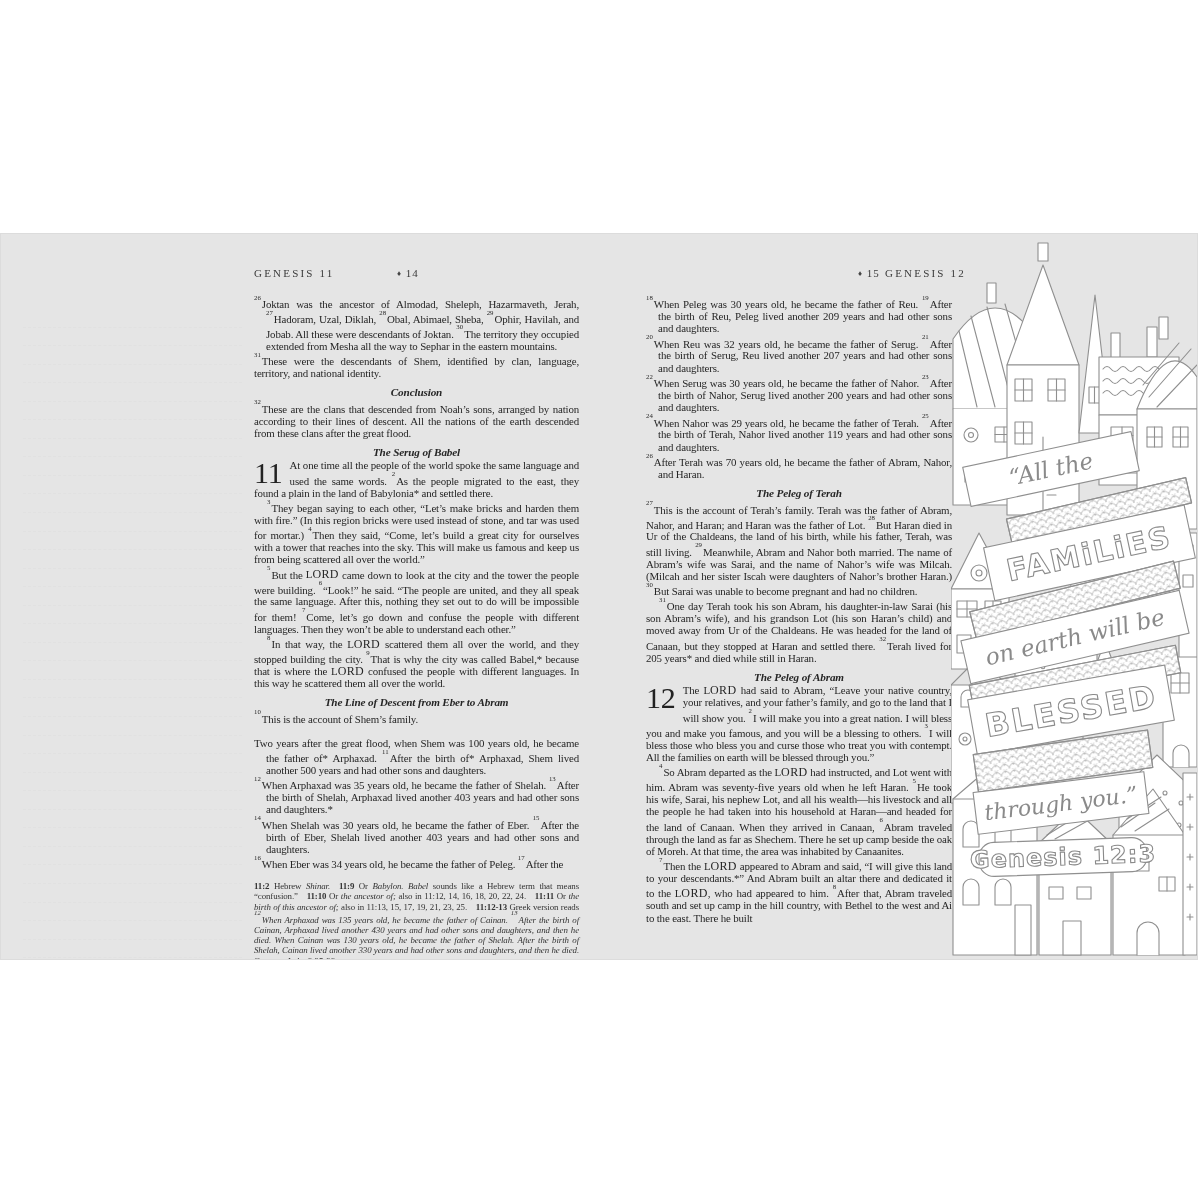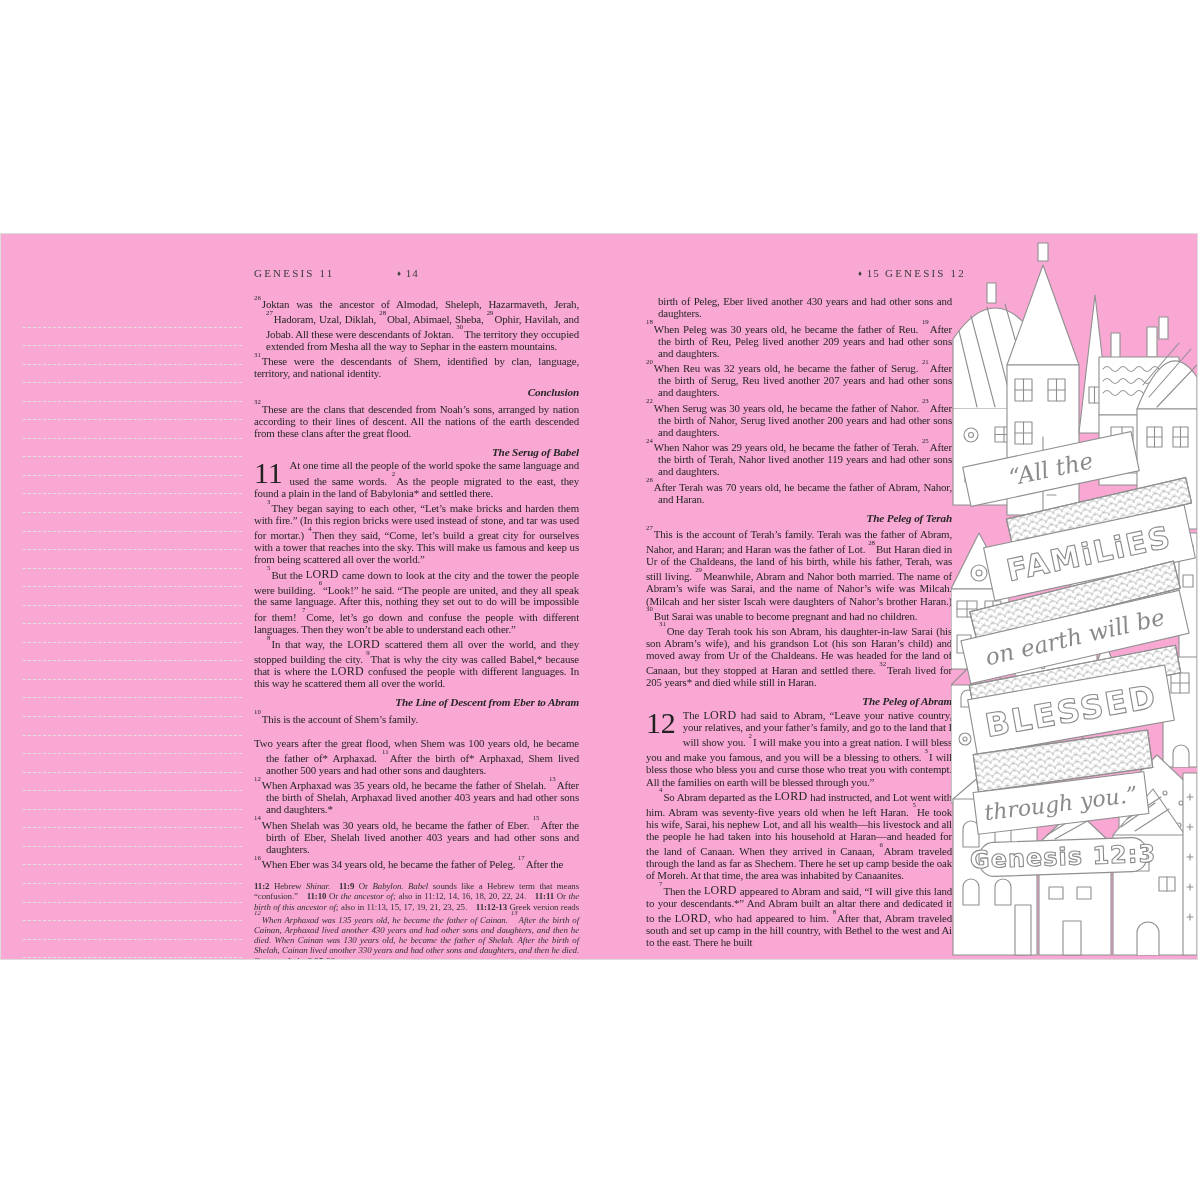--- a/index.html
+++ b/index.html
@@ -1,17 +1,17 @@
 <!DOCTYPE html>
 <html><head>
 <meta charset="utf-8">
 <style>
   html,body{margin:0;padding:0;background:#ffffff;width:1200px;height:1200px;position:relative;
     font-family:"Liberation Serif", serif;}
-  #spread{position:absolute;left:0px;top:233px;width:1198px;height:727px;background:#f9a8d4;
+  #spread{position:absolute;left:0px;top:233px;width:1198px;height:727px;background:#e5e5e5;
     border:1px solid #dcdcdc;box-sizing:border-box;overflow:hidden;}
   
   #journal{position:absolute;left:22px;top:75px;width:219px;}
   .jline{height:17.55px;border-bottom:1px dashed #e1e1e1;}
   
   .hdr{position:absolute;top:33px;font-size:11px;letter-spacing:2.2px;color:#3a3a3a;
     font-family:"Liberation Serif", serif;}
   #hdr-book-left{left:253px;}
   #hdr-page-left{left:396px;letter-spacing:1px;}
   #hdr-page-right{left:817px;letter-spacing:1px;margin-left:40px;}
@@ -20,21 +20,21 @@
   
   .col{position:absolute;top:61px;color:#262626;font-size:10.9px;line-height:12.3px;
     letter-spacing:-0.15px;text-align:justify;}
   #leftcol{left:253px;width:325px;}
   #rightcol{left:645px;width:306px;}
   .para{margin:0;}
   .plain{}
   .ind{text-indent:13px;}
   .gen{padding-left:12px;text-indent:-12px;}
   .genc{padding-left:12px;}
-  .shead{font-style:italic;font-weight:bold;font-size:11.2px;margin:7px 0 1px 0;text-align:right;}
+  .shead{font-style:italic;font-weight:bold;font-size:11.2px;margin:7px 0 1px 0;text-align:center;}
   .vsp{height:12px;}
   .vn{font-size:6.8px;position:relative;top:-3.4px;margin-right:1px;letter-spacing:0;}
   .so{font-size:12px;letter-spacing:0.4px;}
   .chnum{float:left;font-size:30px;line-height:24px;padding:2px 7px 0 0;color:#222;}
   .fnotes{margin-top:11px;font-size:8.9px;line-height:10.2px;color:#333;letter-spacing:-0.1px;}
   .fnotes b{font-weight:bold;}
   .fnotes em{font-style:italic;}
   
   #illus{position:absolute;left:950px;top:3px;}
   .scr{font-family:"DejaVu Serif", serif;font-style:italic;fill:#8a8a8a;}
@@ -103,21 +103,20 @@
       <div class="shead">The Line of Descent from Eber to Abram</div>
       <p class="para plain"><sup class="vn">10</sup>This is the account of Shem’s family.</p>
       <div class="vsp"></div>
       <p class="para gen">Two years after the great flood, when Shem was 100 years old, he became the father of* Arphaxad. <sup class="vn">11</sup>After the birth of* Arphaxad, Shem lived another 500 years and had other sons and daughters.</p>
       <p class="para gen"><sup class="vn">12</sup>When Arphaxad was 35 years old, he became the father of Shelah. <sup class="vn">13</sup>After the birth of Shelah, Arphaxad lived another 403 years and had other sons and daughters.*</p>
       <p class="para gen"><sup class="vn">14</sup>When Shelah was 30 years old, he became the father of Eber. <sup class="vn">15</sup>After the birth of Eber, Shelah lived another 403 years and had other sons and daughters.</p>
       <p class="para gen"><sup class="vn">16</sup>When Eber was 34 years old, he became the father of Peleg. <sup class="vn">17</sup>After the</p>
       <div class="fnotes"><b>11:2</b> Hebrew <em>Shinar.</em> <b>11:9</b> Or <em>Babylon. Babel</em> sounds like a Hebrew term that means “confusion.” <b>11:10</b> Or <em>the ancestor of;</em> also in 11:12, 14, 16, 18, 20, 22, 24. <b>11:11</b> Or <em>the birth of this ancestor of;</em> also in 11:13, 15, 17, 19, 21, 23, 25. <b>11:12-13</b> Greek version reads <em><sup class="vn">12</sup>When Arphaxad was 135 years old, he became the father of Cainan. <sup class="vn">13</sup>After the birth of Cainan, Arphaxad lived another 430 years and had other sons and daughters, and then he died. When Cainan was 130 years old, he became the father of Shelah. After the birth of Shelah, Cainan lived another 330 years and had other sons and daughters, and then he died.</em> Compare Luke 3:35-36.</div>
     </div>
   <div class="col" id="rightcol">
-      <p class="para genc">birth of Peleg, Eber lived another 430 years and had other sons and daughters.</p>
       <p class="para gen"><sup class="vn">18</sup>When Peleg was 30 years old, he became the father of Reu. <sup class="vn">19</sup>After the birth of Reu, Peleg lived another 209 years and had other sons and daughters.</p>
       <p class="para gen"><sup class="vn">20</sup>When Reu was 32 years old, he became the father of Serug. <sup class="vn">21</sup>After the birth of Serug, Reu lived another 207 years and had other sons and daughters.</p>
       <p class="para gen"><sup class="vn">22</sup>When Serug was 30 years old, he became the father of Nahor. <sup class="vn">23</sup>After the birth of Nahor, Serug lived another 200 years and had other sons and daughters.</p>
       <p class="para gen"><sup class="vn">24</sup>When Nahor was 29 years old, he became the father of Terah. <sup class="vn">25</sup>After the birth of Terah, Nahor lived another 119 years and had other sons and daughters.</p>
       <p class="para gen"><sup class="vn">26</sup>After Terah was 70 years old, he became the father of Abram, Nahor, and Haran.</p>
       <div class="shead">The Peleg of Terah</div>
       <p class="para plain"><sup class="vn">27</sup>This is the account of Terah’s family. Terah was the father of Abram, Nahor, and Haran; and Haran was the father of Lot. <sup class="vn">28</sup>But Haran died in Ur of the Chaldeans, the land of his birth, while his father, Terah, was still living. <sup class="vn">29</sup>Meanwhile, Abram and Nahor both married. The name of Abram’s wife was Sarai, and the name of Nahor’s wife was Milcah. (Milcah and her sister Iscah were daughters of Nahor’s brother Haran.) <sup class="vn">30</sup>But Sarai was unable to become pregnant and had no children.</p>
       <p class="para ind"><sup class="vn">31</sup>One day Terah took his son Abram, his daughter-in-law Sarai (his son Abram’s wife), and his grandson Lot (his son Haran’s child) and moved away from Ur of the Chaldeans. He was headed for the land of Canaan, but they stopped at Haran and settled there. <sup class="vn">32</sup>Terah lived for 205 years* and died while still in Haran.</p>
       <div class="shead">The Peleg of Abram</div>
       <p class="para plain"><span class="chnum">12</span>The <span class="lord">L<span class="so">ORD</span></span> had said to Abram, “Leave your native country, your relatives, and your father’s family, and go to the land that I will show you. <sup class="vn">2</sup>I will make you into a great nation. I will bless you and make you famous, and you will be a blessing to others. <sup class="vn">3</sup>I will bless those who bless you and curse those who treat you with contempt. All the families on earth will be blessed through you.”</p>

